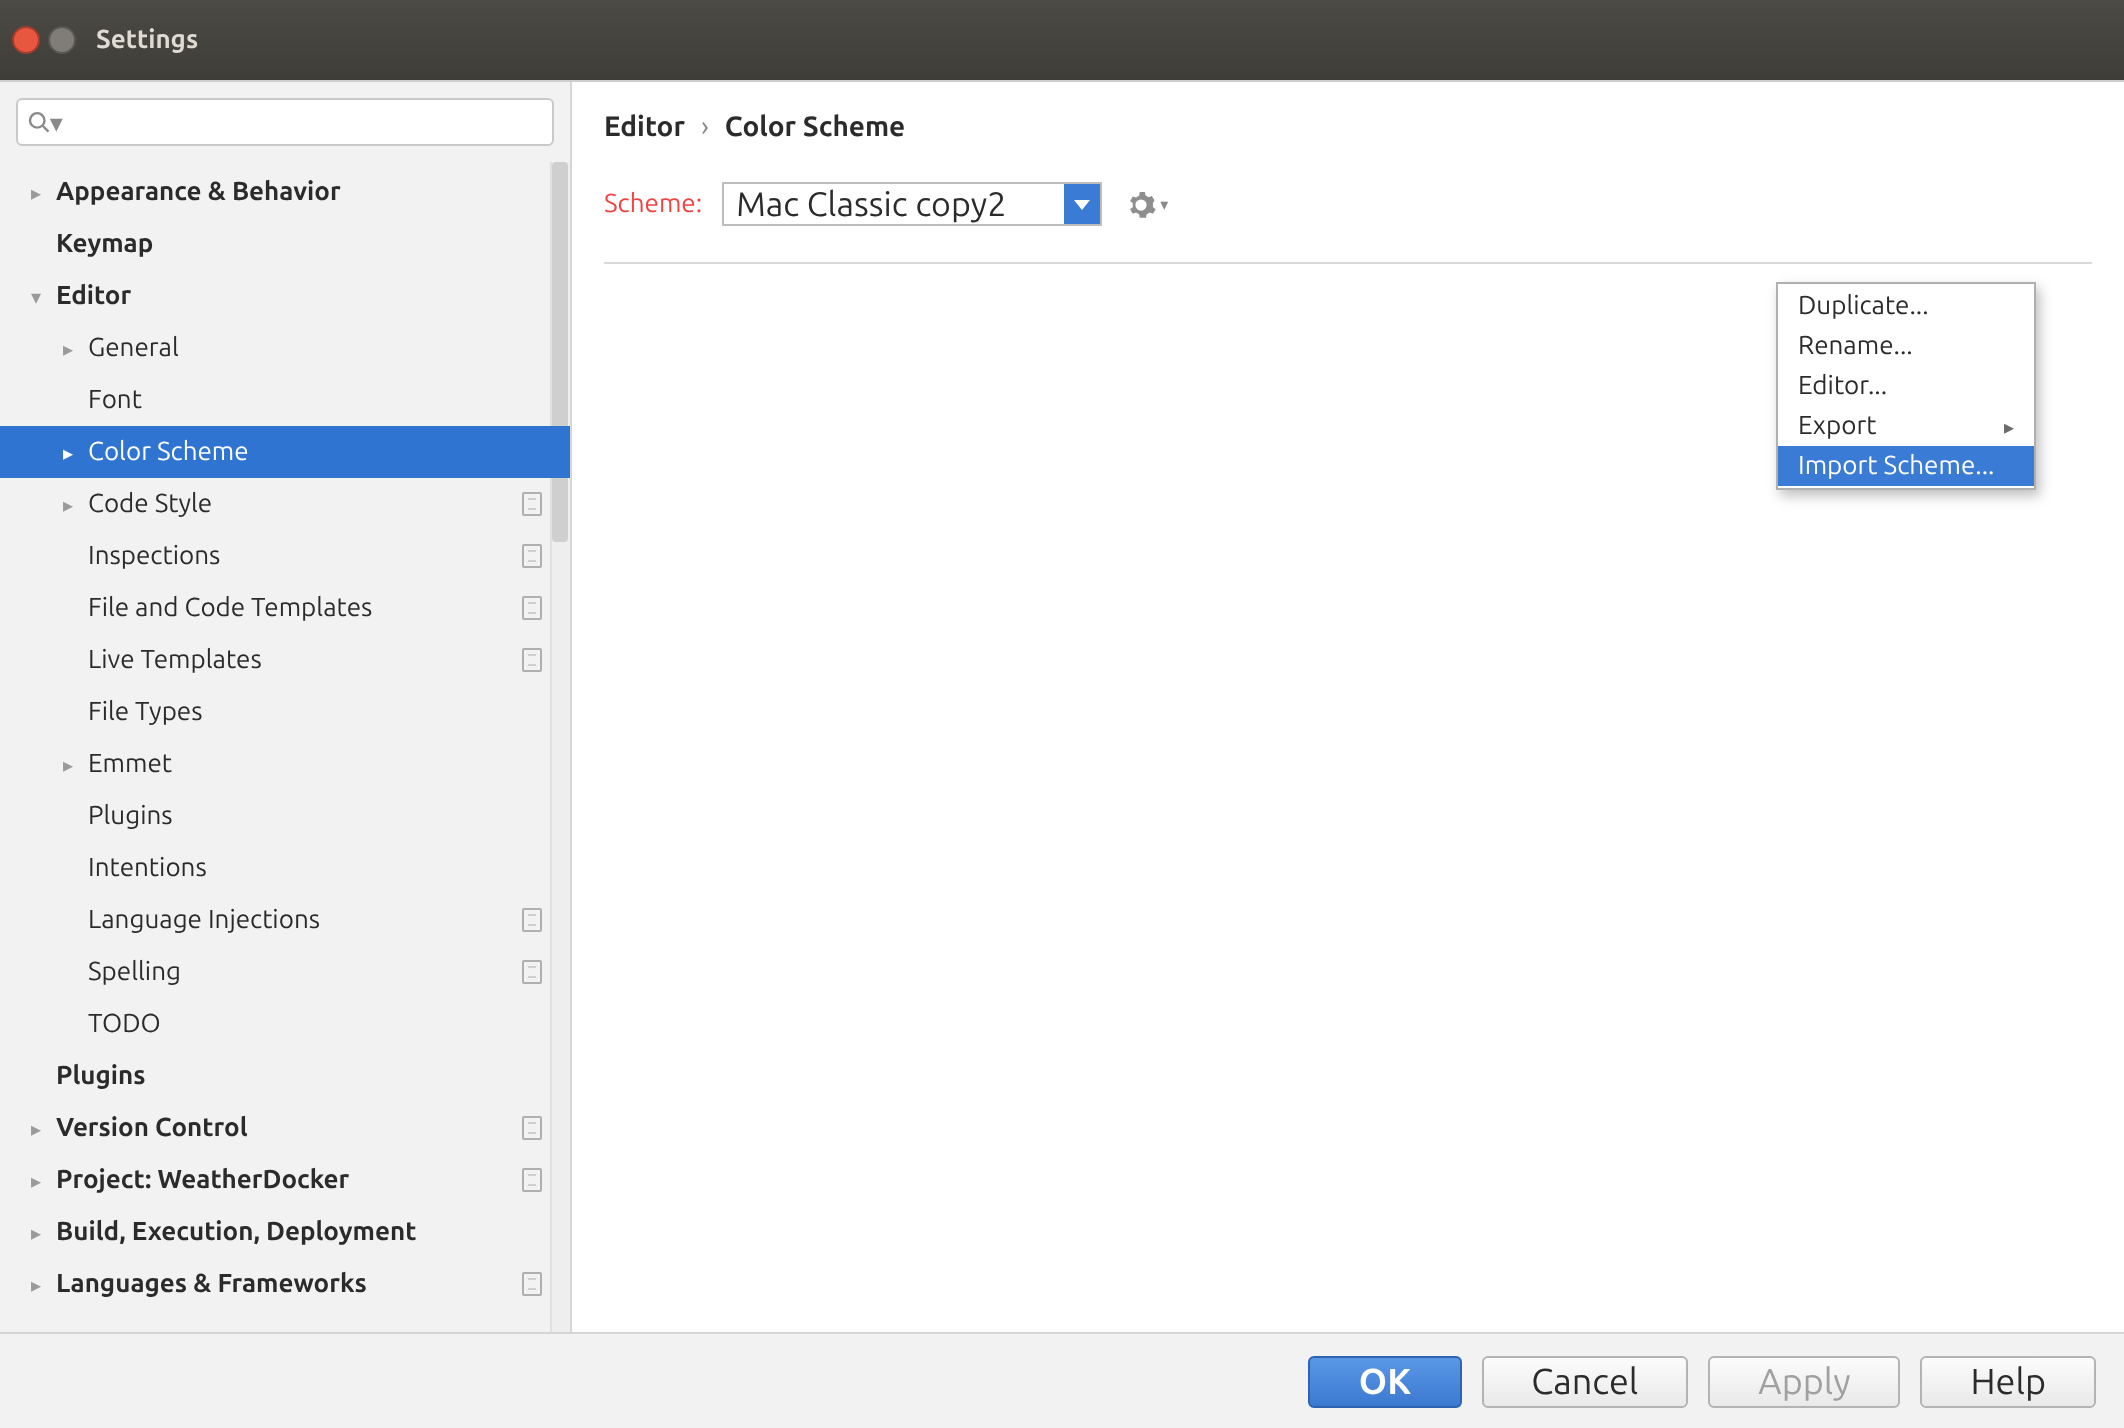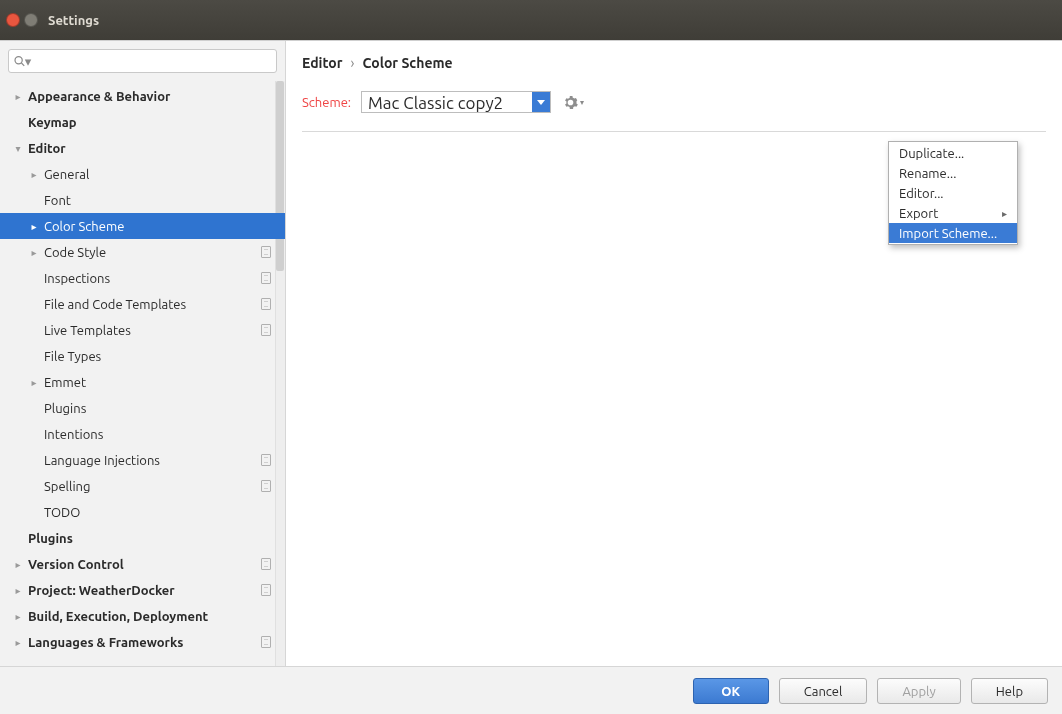--- a/index.html
+++ b/index.html
@@ -265,21 +265,21 @@
     justify-content: flex-end;
     padding: 0 14px;
     gap: 10px;
   }
   .btn {
     min-width: 76px;
     height: 26px;
     border: 1px solid #b3b3b3;
     background: linear-gradient(to bottom, #fcfcfc, #e9e9e9);
     border-radius: 3px;
-    font-size: 13px;
+    font-size: 18px;
     color: #2b2b2b;
     display: flex;
     align-items: center;
     justify-content: center;
     padding: 0 24px;
   }
   .btn.primary {
     background: linear-gradient(to bottom, #5a97e6, #3c7ad1);
     color: #ffffff;
     border-color: #2d63b0;

